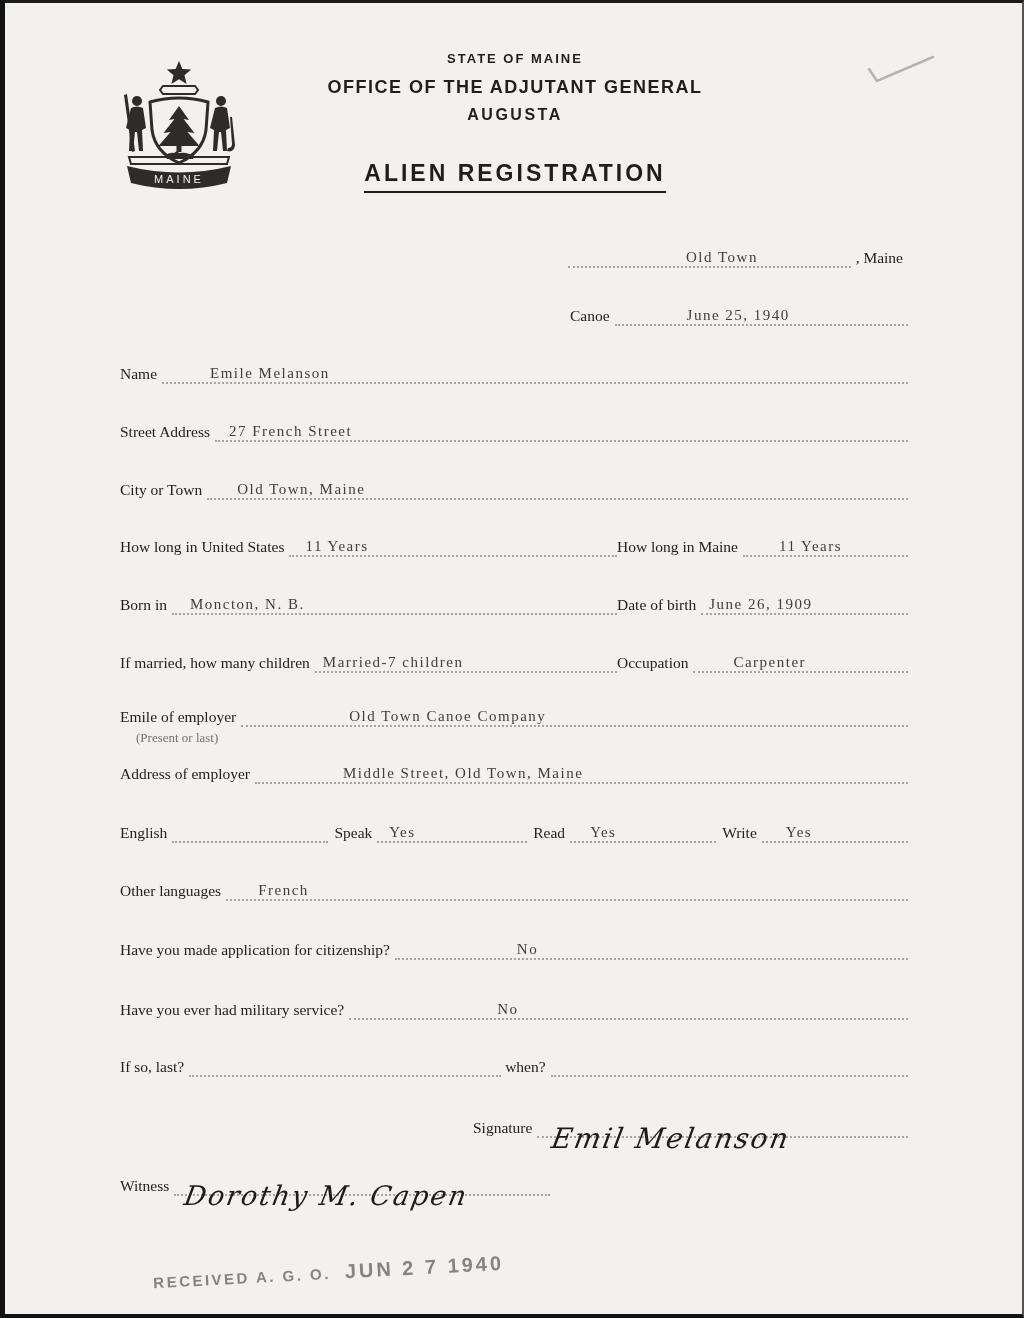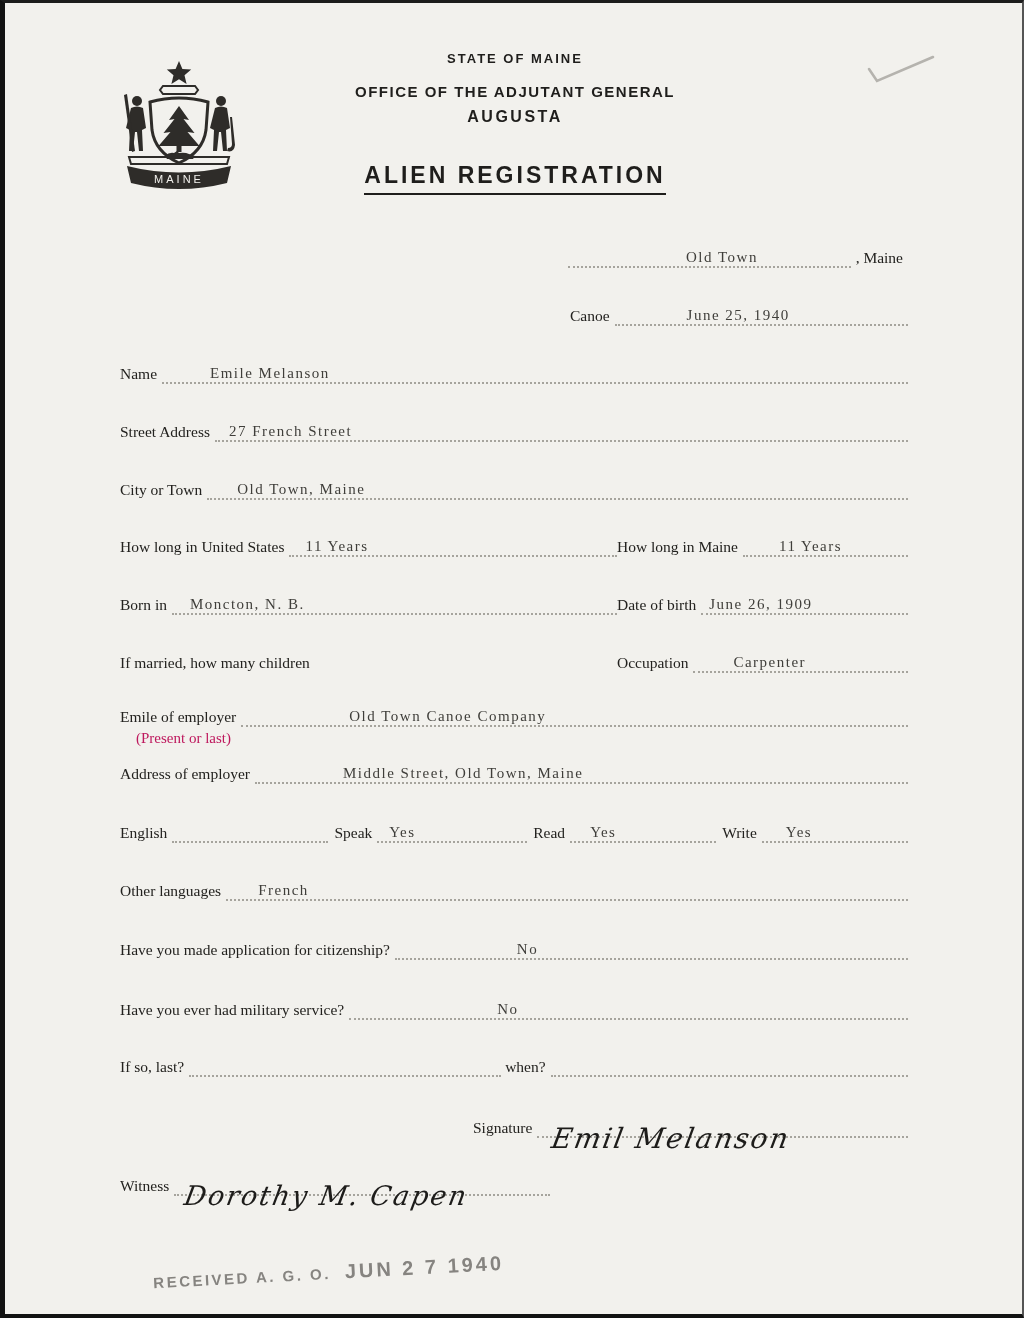--- a/index.html
+++ b/index.html
@@ -13,36 +13,36 @@
     border-bottom:4px solid #121212;
     border-right:2px solid #555;
     overflow:hidden;
     font-family:"Liberation Serif",serif;
     color:#23221f;
   }
   
   .hdr{position:absolute;left:250px;top:48px;width:520px;text-align:center;
        font-family:"Liberation Sans",sans-serif;font-weight:bold;color:#1f1e1c;}
   .hdr-l1{font-size:13px;letter-spacing:2px;}
-  .hdr-l2{font-size:15px;letter-spacing:1.5px;margin-top:17px;}
+  .hdr-l2{font-size:18px;letter-spacing:1.5px;margin-top:11px;}
   .hdr-l3{font-size:16px;letter-spacing:2.5px;margin-top:8px;}
   .hdr-title{display:inline-block;margin-top:36px;font-size:23px;letter-spacing:3px;
        border-bottom:2.5px solid #1f1e1c;padding-bottom:4px;}
   .seal{position:absolute;left:110px;top:56px;width:128px;height:138px;}
   .checkmark{position:absolute;left:858px;top:40px;}
   
   .row{position:absolute;left:115px;right:114px;display:flex;align-items:flex-end;height:21px;}
   .pair{display:flex;align-items:flex-end;}
   .lbl{font-family:"Liberation Serif",serif;font-size:15.5px;line-height:20px;
        white-space:nowrap;padding-right:5px;color:#23221f;}
   .leader{flex:1;border-bottom:2px dotted #a6a49d;height:21px;white-space:nowrap;overflow:visible;}
   .leader.fixed{flex:none;}
   .typed{font-family:Liberation Serif, serif;font-size:15px;letter-spacing:1.5px;
        color:#3f3e3a;position:relative;top:3px;line-height:18px;display:inline-block;}
-  .sublbl{position:absolute;font-size:15px;color:#be185d;white-space:nowrap;}
+  .sublbl{position:absolute;font-size:13px;color:#737373;white-space:nowrap;}
   .hand{font-family:"DejaVu Serif",serif;font-style:italic;font-size:28px;color:#1d1c1a;
        letter-spacing:2px;transform:skewX(-10deg);transform-origin:left bottom;
        position:relative;top:7px;display:inline-block;}
   .hand.small{font-size:27px;}
   
   .stamp{position:absolute;left:148px;top:1258px;transform:rotate(-3deg);
        font-family:"Liberation Sans",sans-serif;font-weight:bold;color:#868480;
        white-space:nowrap;display:flex;align-items:baseline;gap:14px;}
   .stamp-recv{font-size:15px;letter-spacing:2.5px;}
   .stamp-date{font-size:20px;letter-spacing:3px;}
@@ -146,20 +146,23 @@
       <span class="lbl">Date of birth</span>
       <span class="leader">
         <span class="typed" style="margin-left:8px">June 26, 1909</span>
       </span>
     </div>
   </div>
 
   <div class="row" style="top:649px">
     <div class="pair" style="flex:0 0 497px">
       <span class="lbl">If married, how many children</span>
+      <span class="leader">
+        <span class="typed" style="margin-left:8px">Married-7 children</span>
+      </span>
     </div>
     <div class="pair" style="flex:1">
       <span class="lbl">Occupation</span>
       <span class="leader">
         <span class="typed" style="margin-left:40px">Carpenter</span>
       </span>
     </div>
   </div>
 
   <div class="row" style="top:703px">

